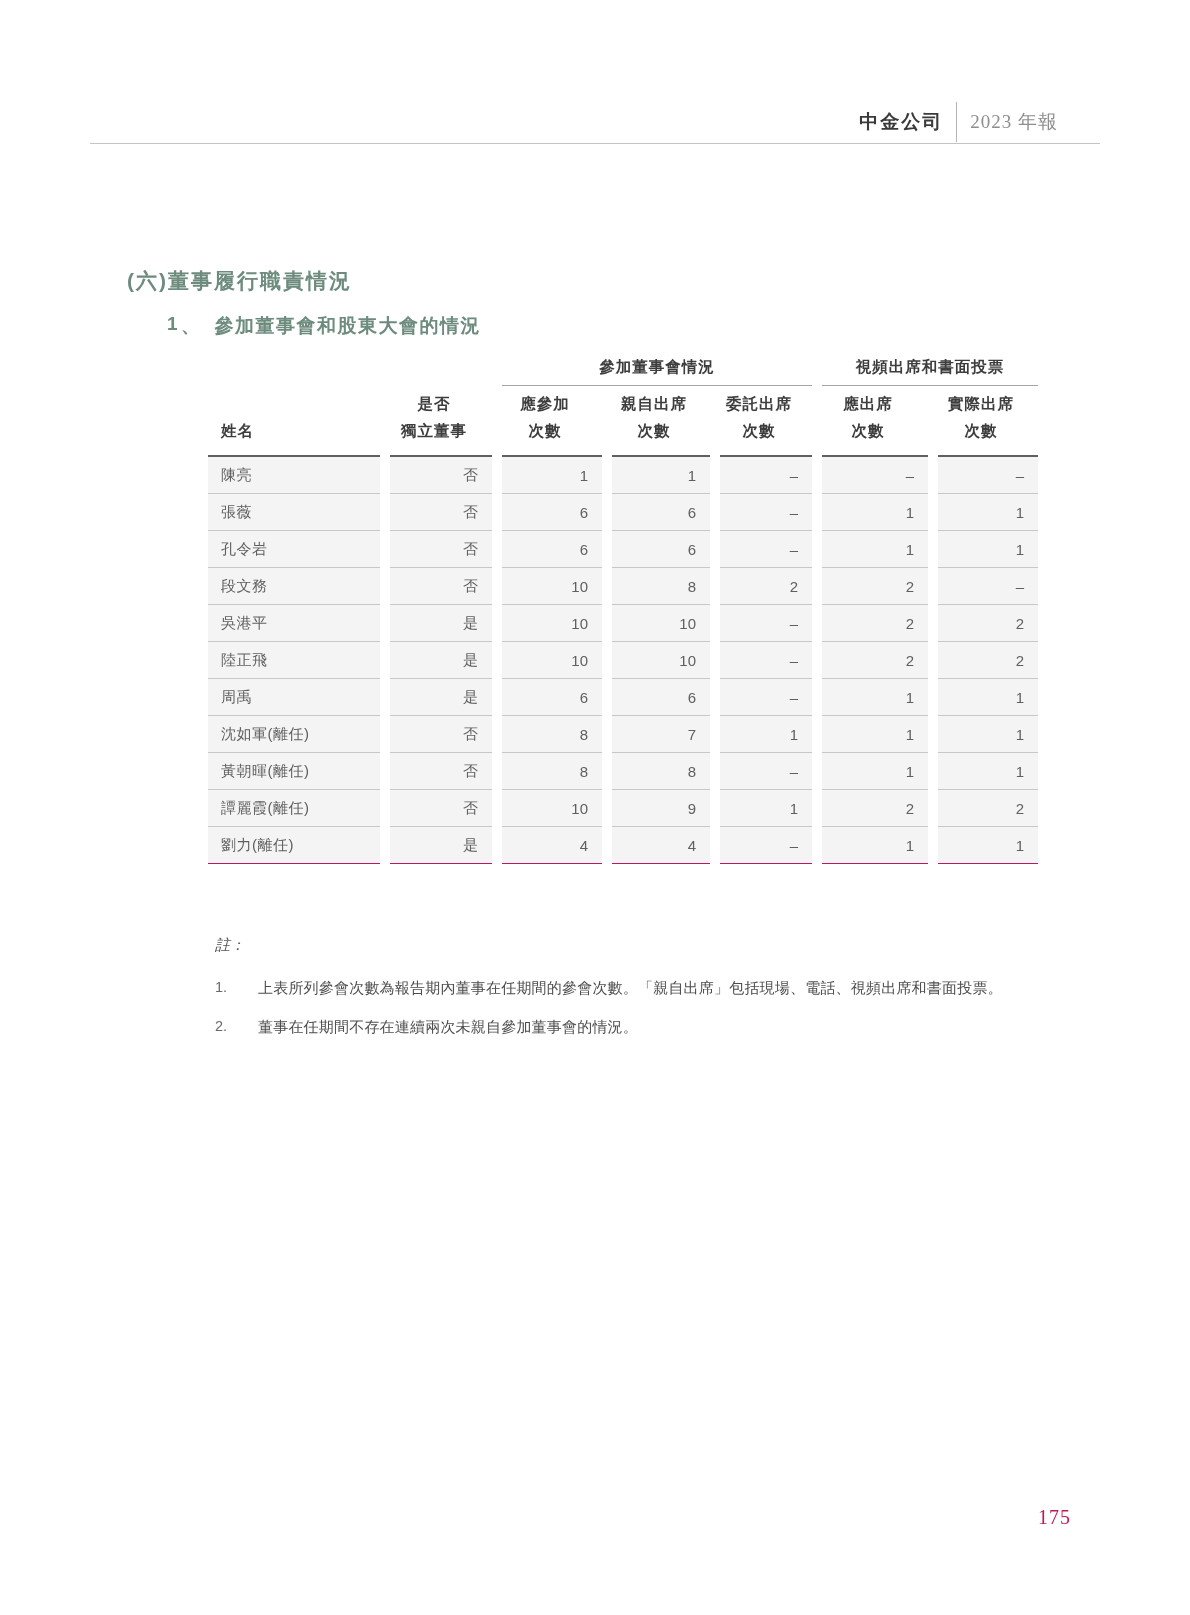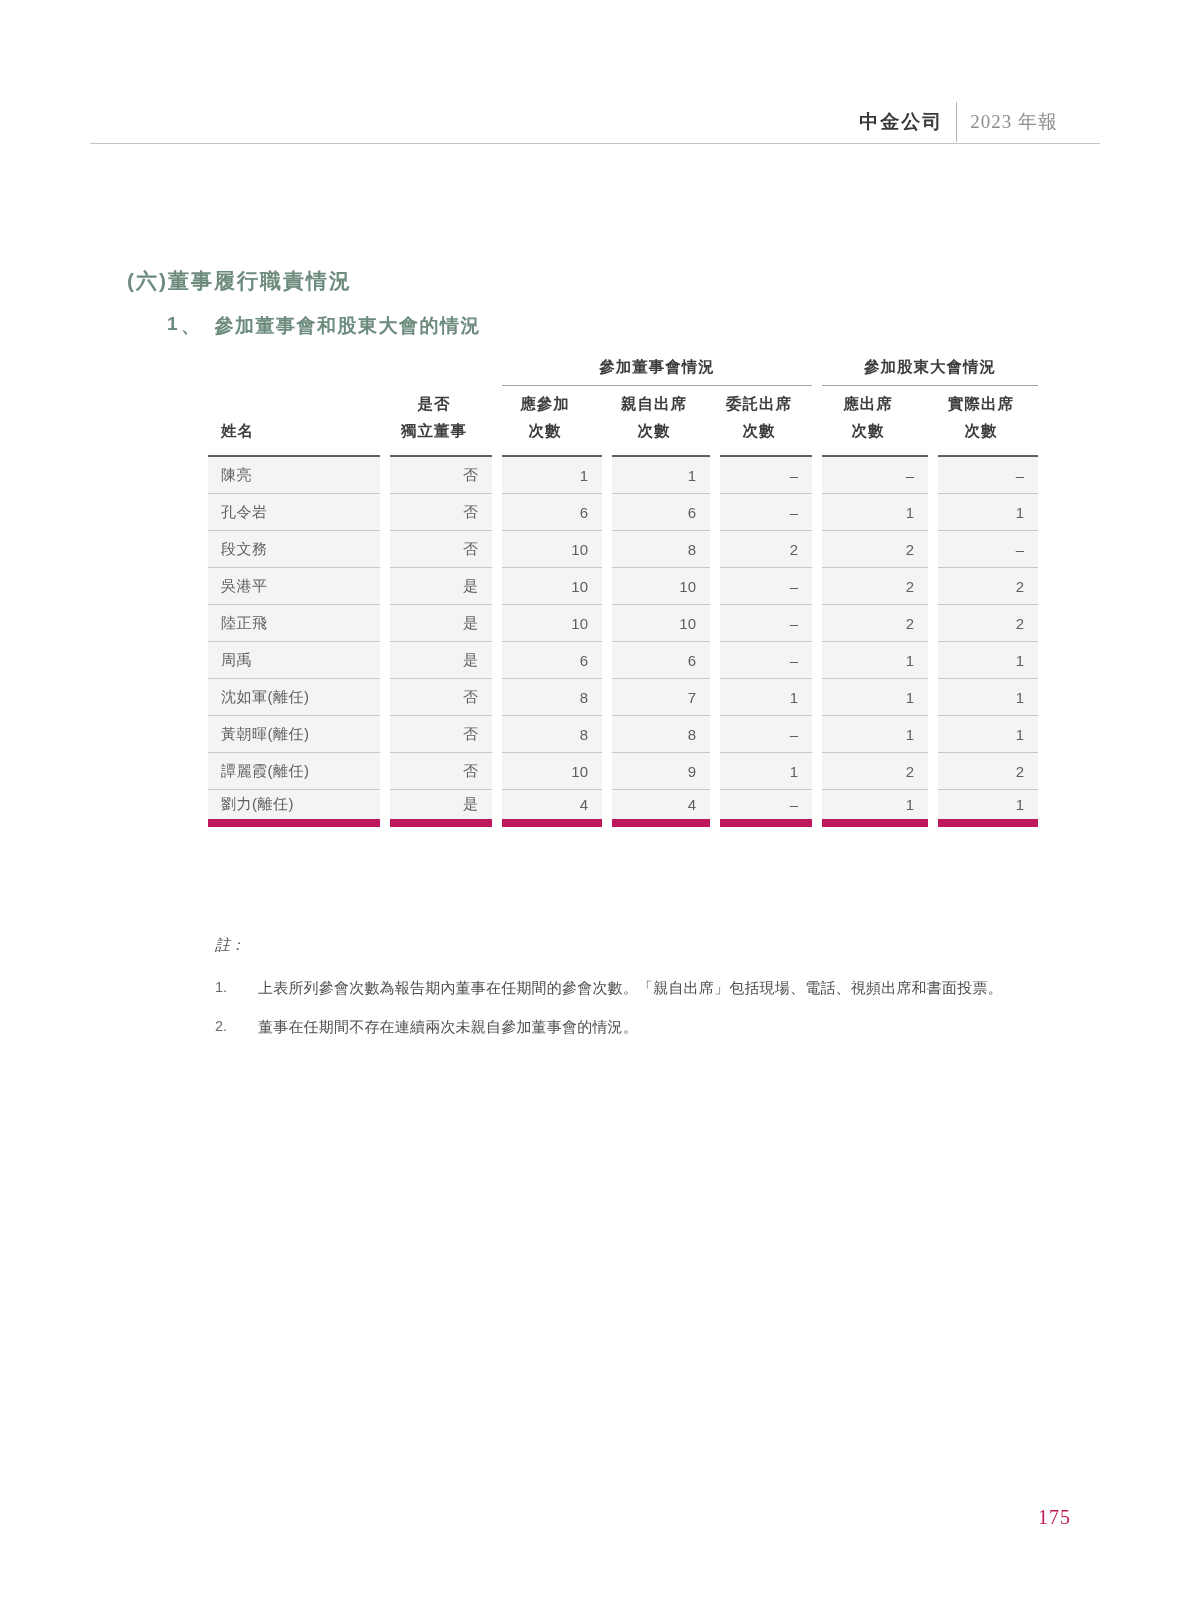--- a/index.html
+++ b/index.html
@@ -95,21 +95,21 @@
     padding-right: 14px;
     font-size: 15px;
     color: #5f5f5f;
   }
   td.name {
     text-align: left;
     padding-right: 0;
     padding-left: 13px;
     letter-spacing: 0.5px;
   }
-  tbody tr:last-child td { border-bottom: 8px solid #be185d; }
+  tbody tr:last-child td { border-bottom: 1px solid #be185d; }
 
   
   .notes { position: absolute; left: 215px; top: 936px; width: 850px; }
   .notes .notes-label {
     font-family: "Liberation Serif", "DejaVu Serif", serif;
     font-style: italic;
     font-size: 15px;
     color: #555555;
     margin-bottom: 20px;
   }
@@ -163,21 +163,21 @@
           <col style="width:100px">
         <col style="width:98px">
           <col style="width:92px">
           <col style="width:106px">
           <col style="width:100px">
       </colgroup>
       <thead>
         <tr>
           <th class="g g-empty" colspan="2"></th>
           <th class="g" colspan="3">參加董事會情況</th>
-          <th class="g" colspan="2">參加股東大會情況</th>
+          <th class="g" colspan="2">視頻出席和書面投票</th>
         </tr>
         <tr>
           <th class="h h-name">
             <div class="hl">姓名</div>
           </th>
           <th class="h">
             <div class="hl">是否</div>
             <div class="hl">獨立董事</div>
           </th>
           <th class="h">
@@ -204,20 +204,29 @@
       </thead>
       <tbody id="rows">
           <tr>
       <td class="name">陳亮</td>
       <td>否</td>
       <td>1</td>
       <td>1</td>
       <td>–</td>
       <td>–</td>
       <td>–</td>
+    </tr>
+          <tr>
+      <td class="name">張薇</td>
+      <td>否</td>
+      <td>6</td>
+      <td>6</td>
+      <td>–</td>
+      <td>1</td>
+      <td>1</td>
     </tr>
           <tr>
       <td class="name">孔令岩</td>
       <td>否</td>
       <td>6</td>
       <td>6</td>
       <td>–</td>
       <td>1</td>
       <td>1</td>
     </tr>

